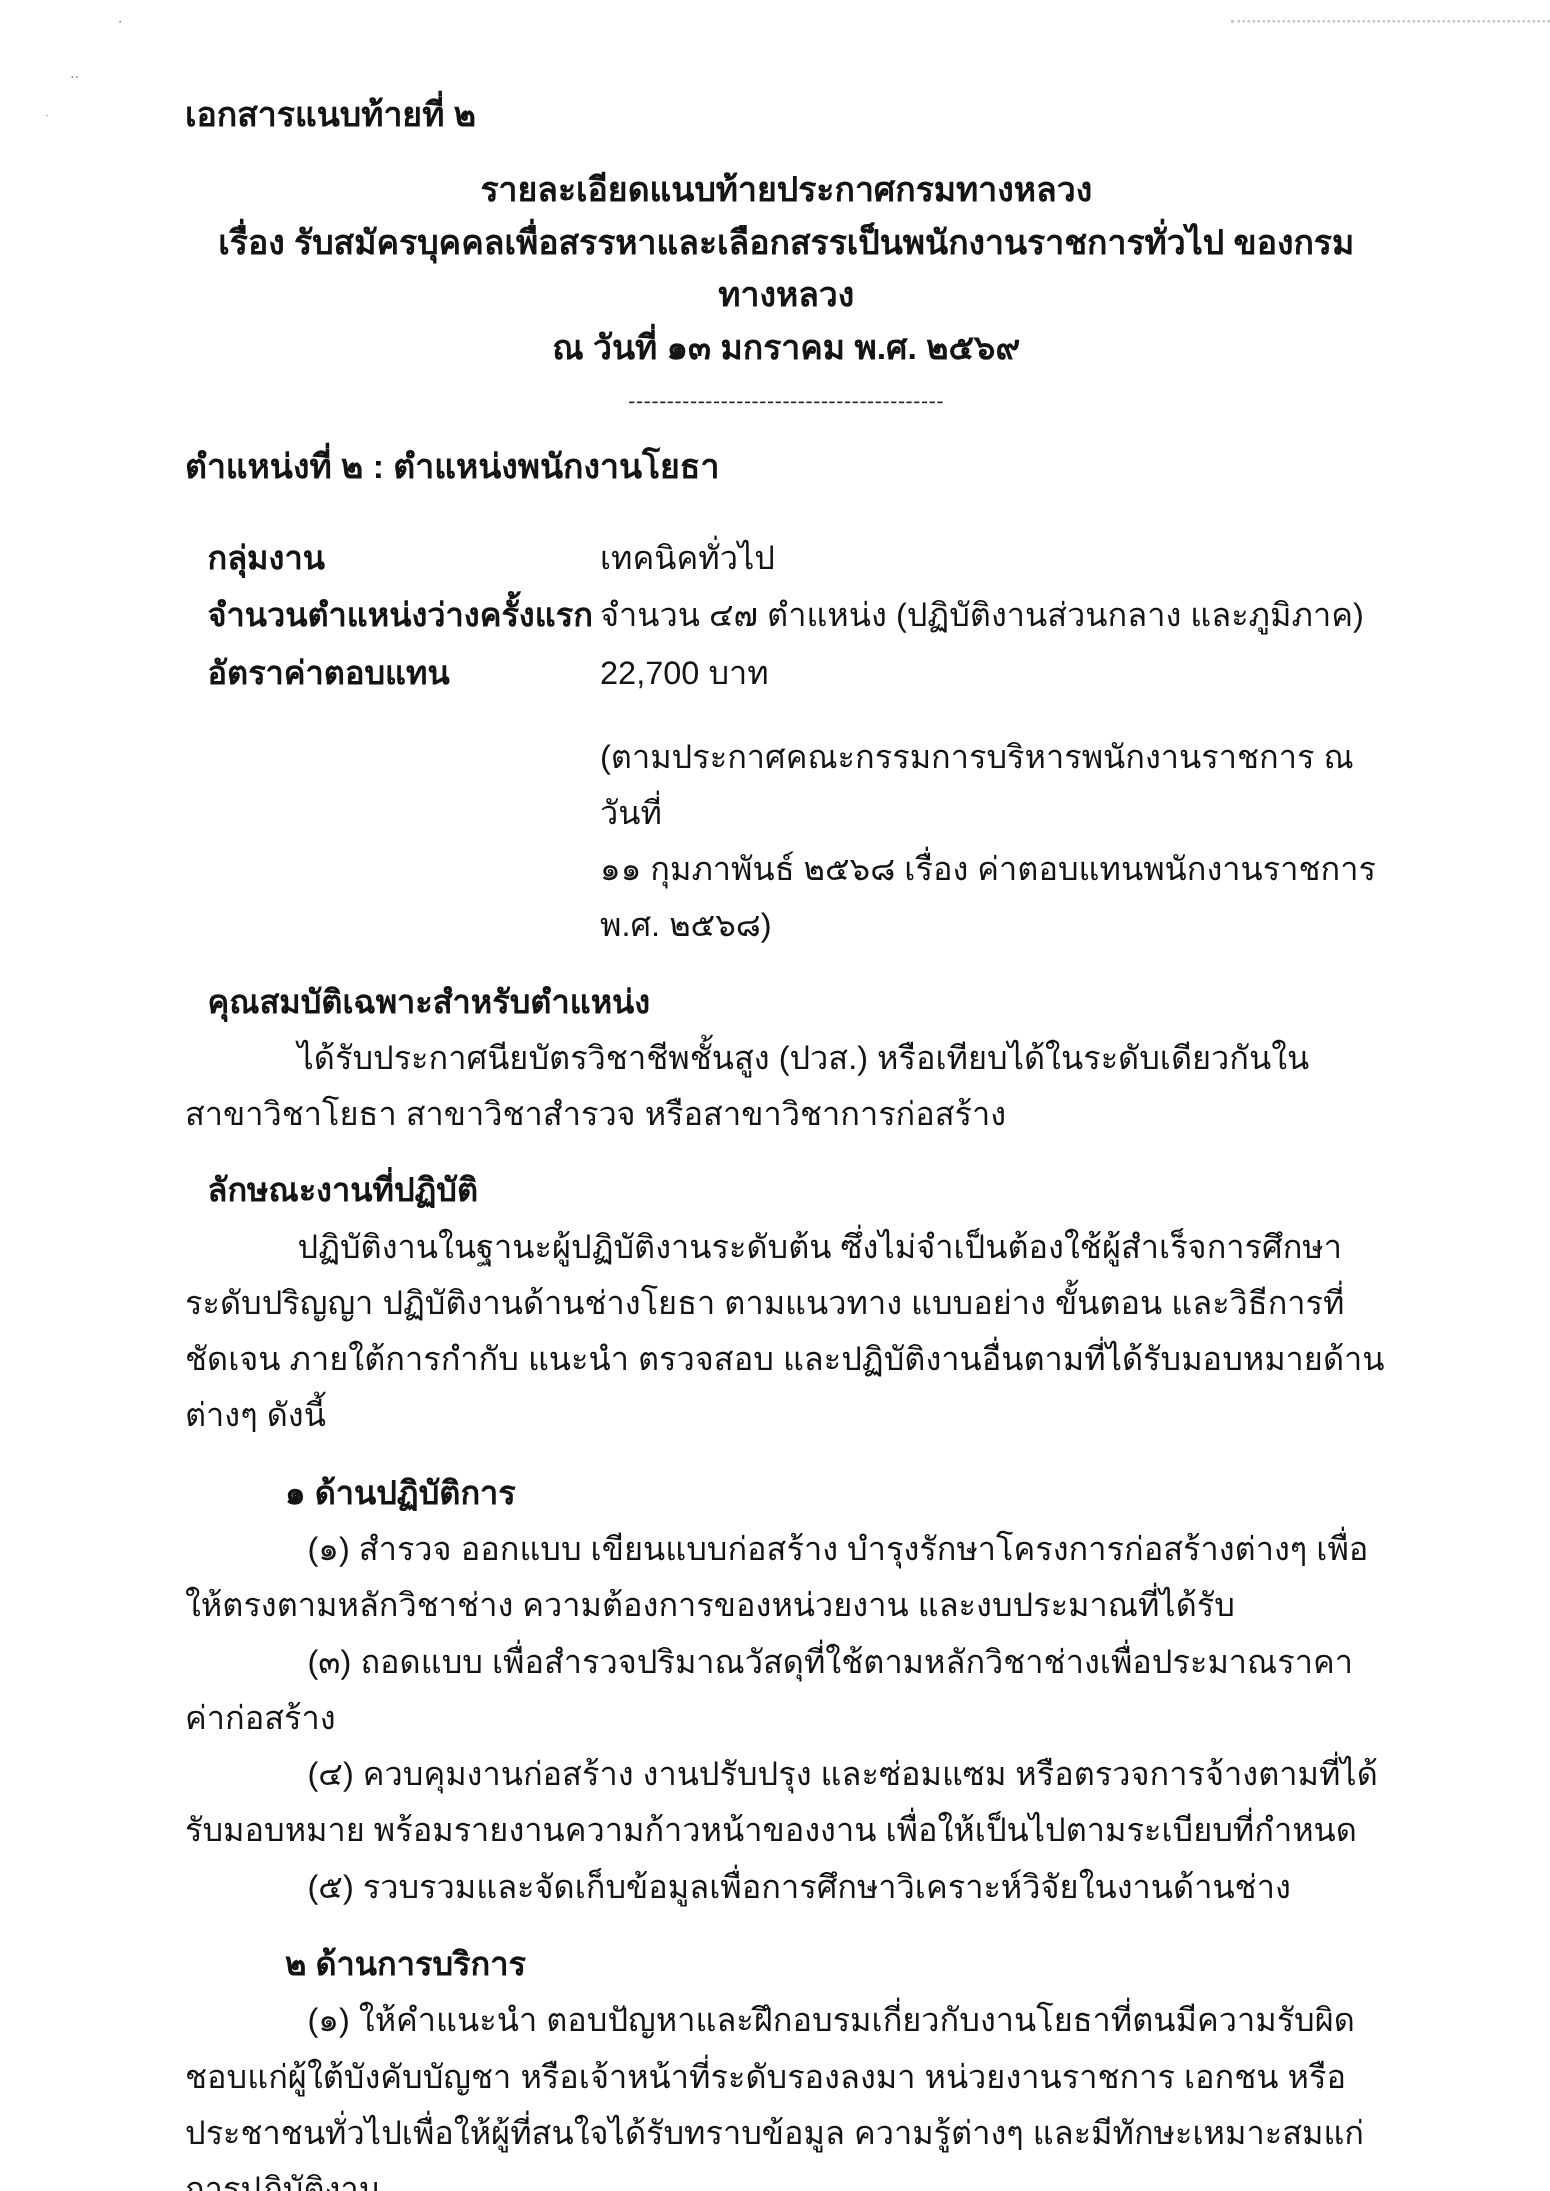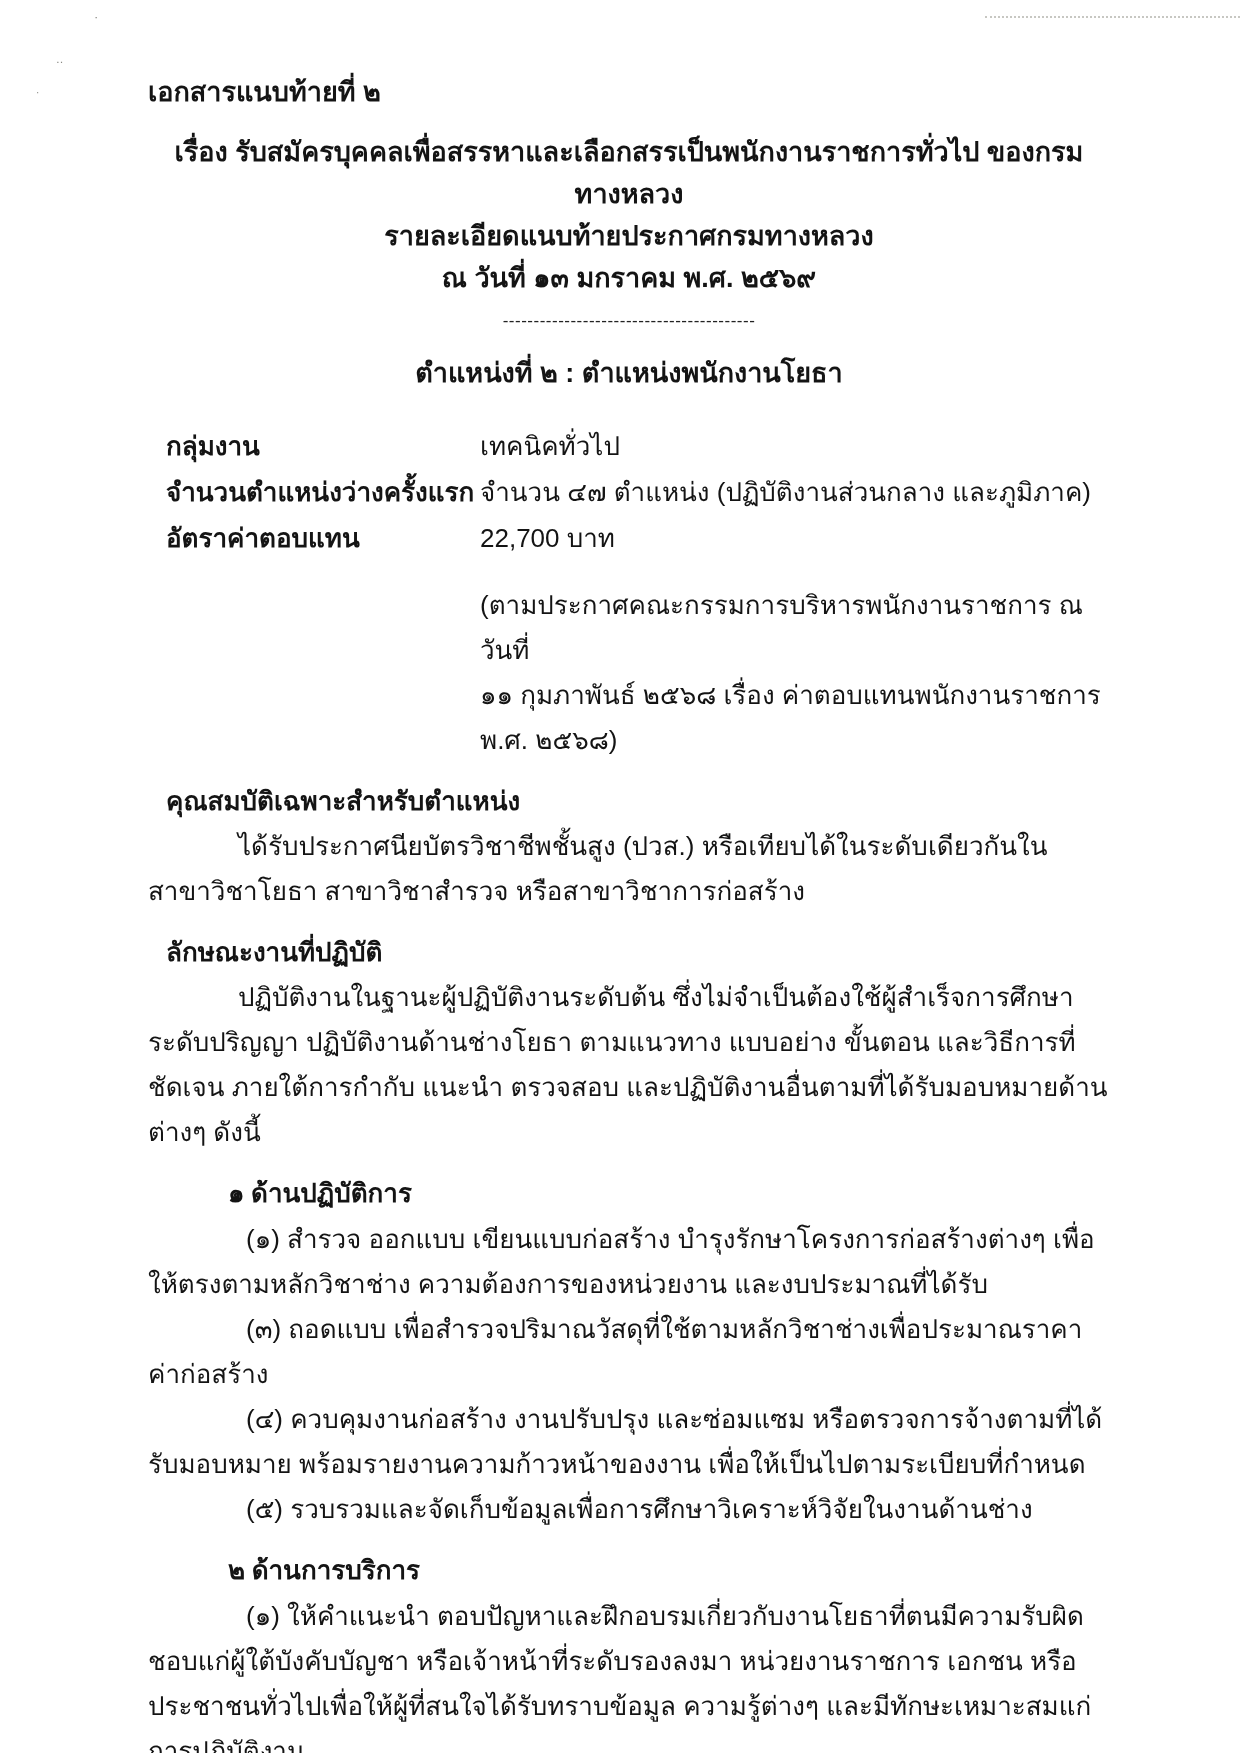--- a/index.html
+++ b/index.html
@@ -59,21 +59,20 @@
     margin-top: 12px;
     text-align: center;
     font-size: 17px;
     letter-spacing: 0.5px;
     color: #222;
     line-height: 20px;
     white-space: nowrap;
   }
   .position-heading {
     margin-top: 22px;
-    text-align: center;
     font-weight: 700;
     font-size: 27px;
     line-height: 40px;
   }
   .fields {
     margin-top: 30px;
   }
   .field-row {
     display: flex;
     align-items: flex-start;
@@ -107,43 +106,42 @@
     font-size: 26px;
     line-height: 45px;
     text-indent: 90px;
   }
   .subsection-heading {
     margin-top: 16px;
     margin-left: 80px;
     font-weight: 700;
     font-size: 26px;
     line-height: 46px;
-    font-family: Liberation Serif, serif;
   }
   .duty-item {
     font-size: 26px;
     line-height: 45px;
     text-indent: 98px;
   }
 </style>
 </head>
 <body>
 
 <div class="page">
 
   <div class="scan-artifact"></div>
   <div class="speck s1">·</div>
   <div class="speck s2">‥</div>
   <div class="speck s3">·</div>
 
   <div class="attachment-label">เอกสารแนบท้ายที่ ๒</div>
 
   <div class="title-block">
+    <div>รายละเอียดแนบท้ายประกาศกรมทางหลวง</div>
     <div>เรื่อง  รับสมัครบุคคลเพื่อสรรหาและเลือกสรรเป็นพนักงานราชการทั่วไป ของกรมทางหลวง</div>
-    <div>รายละเอียดแนบท้ายประกาศกรมทางหลวง</div>
     <div>ณ วันที่  ๑๓  มกราคม พ.ศ. ๒๕๖๙</div>
   </div>
 
   <div class="divider">-----------------------------------------</div>
 
   <div class="position-heading">ตำแหน่งที่ ๒  :  ตำแหน่งพนักงานโยธา</div>
 
   <div class="fields">
     <div class="field-row">
       <div class="field-label">กลุ่มงาน</div>

